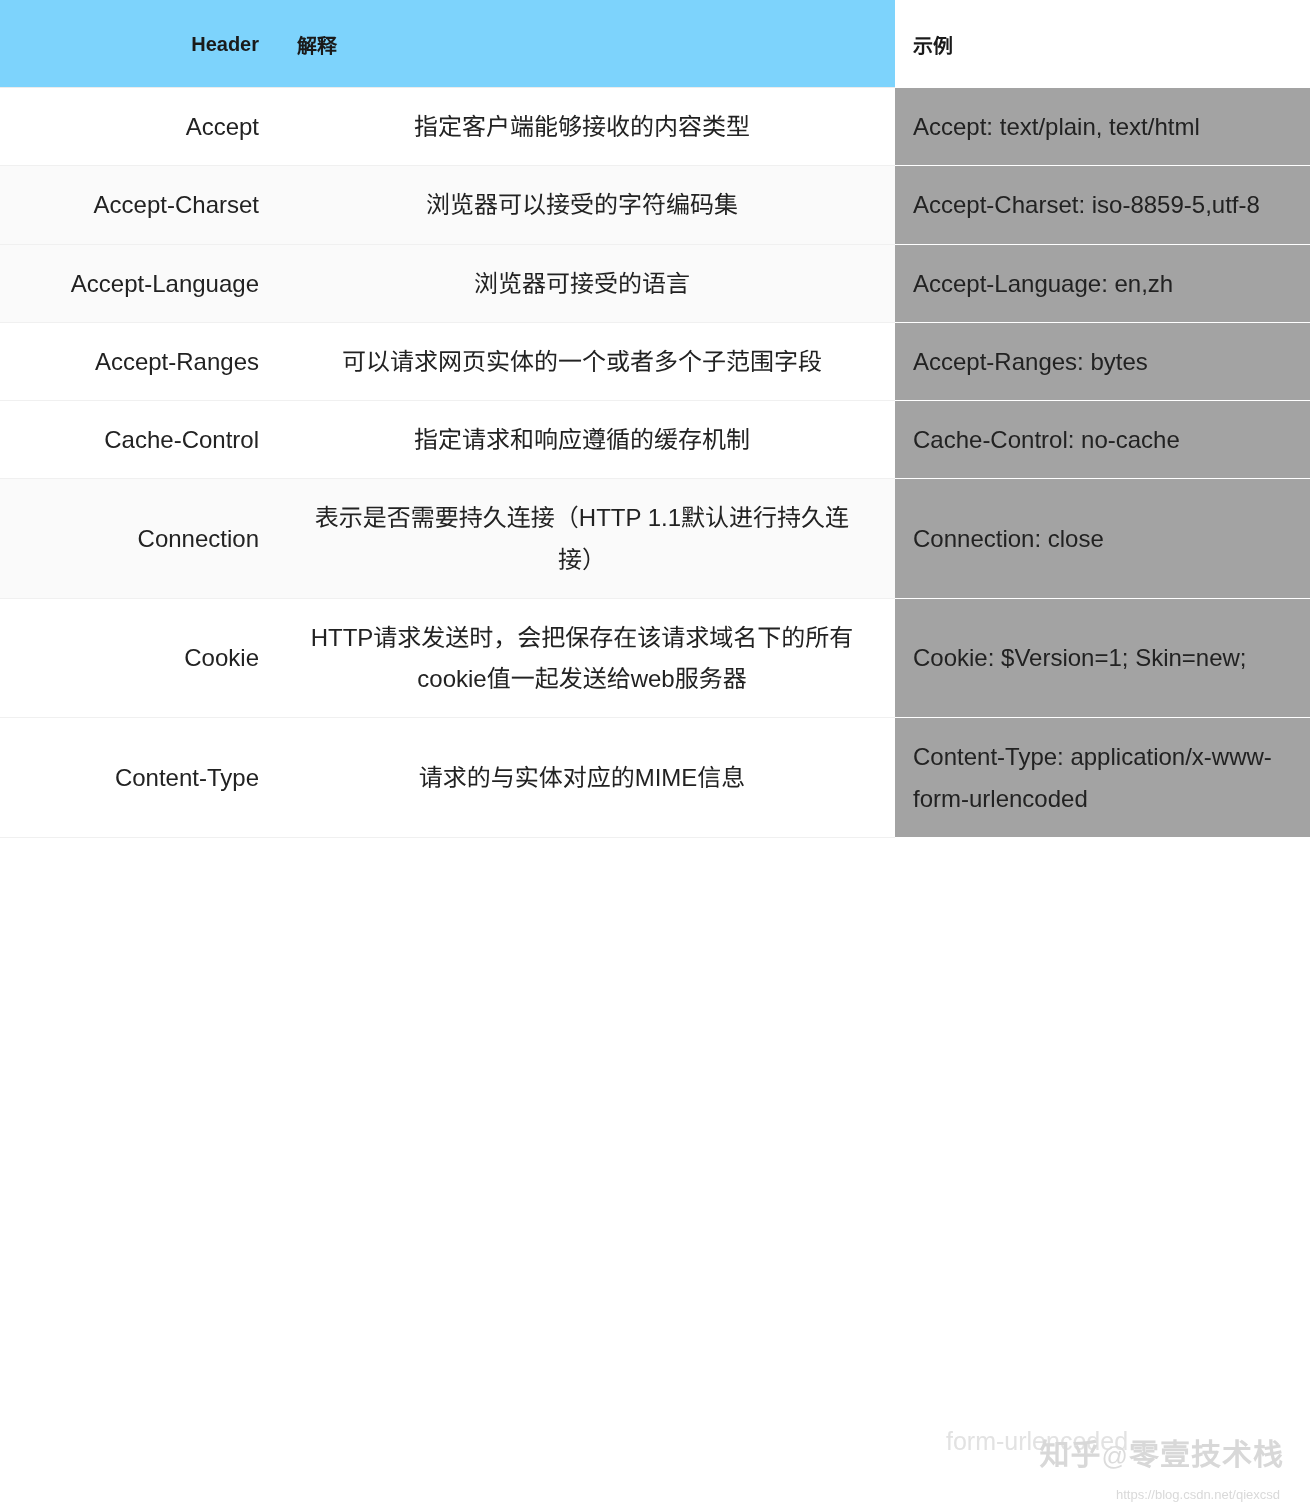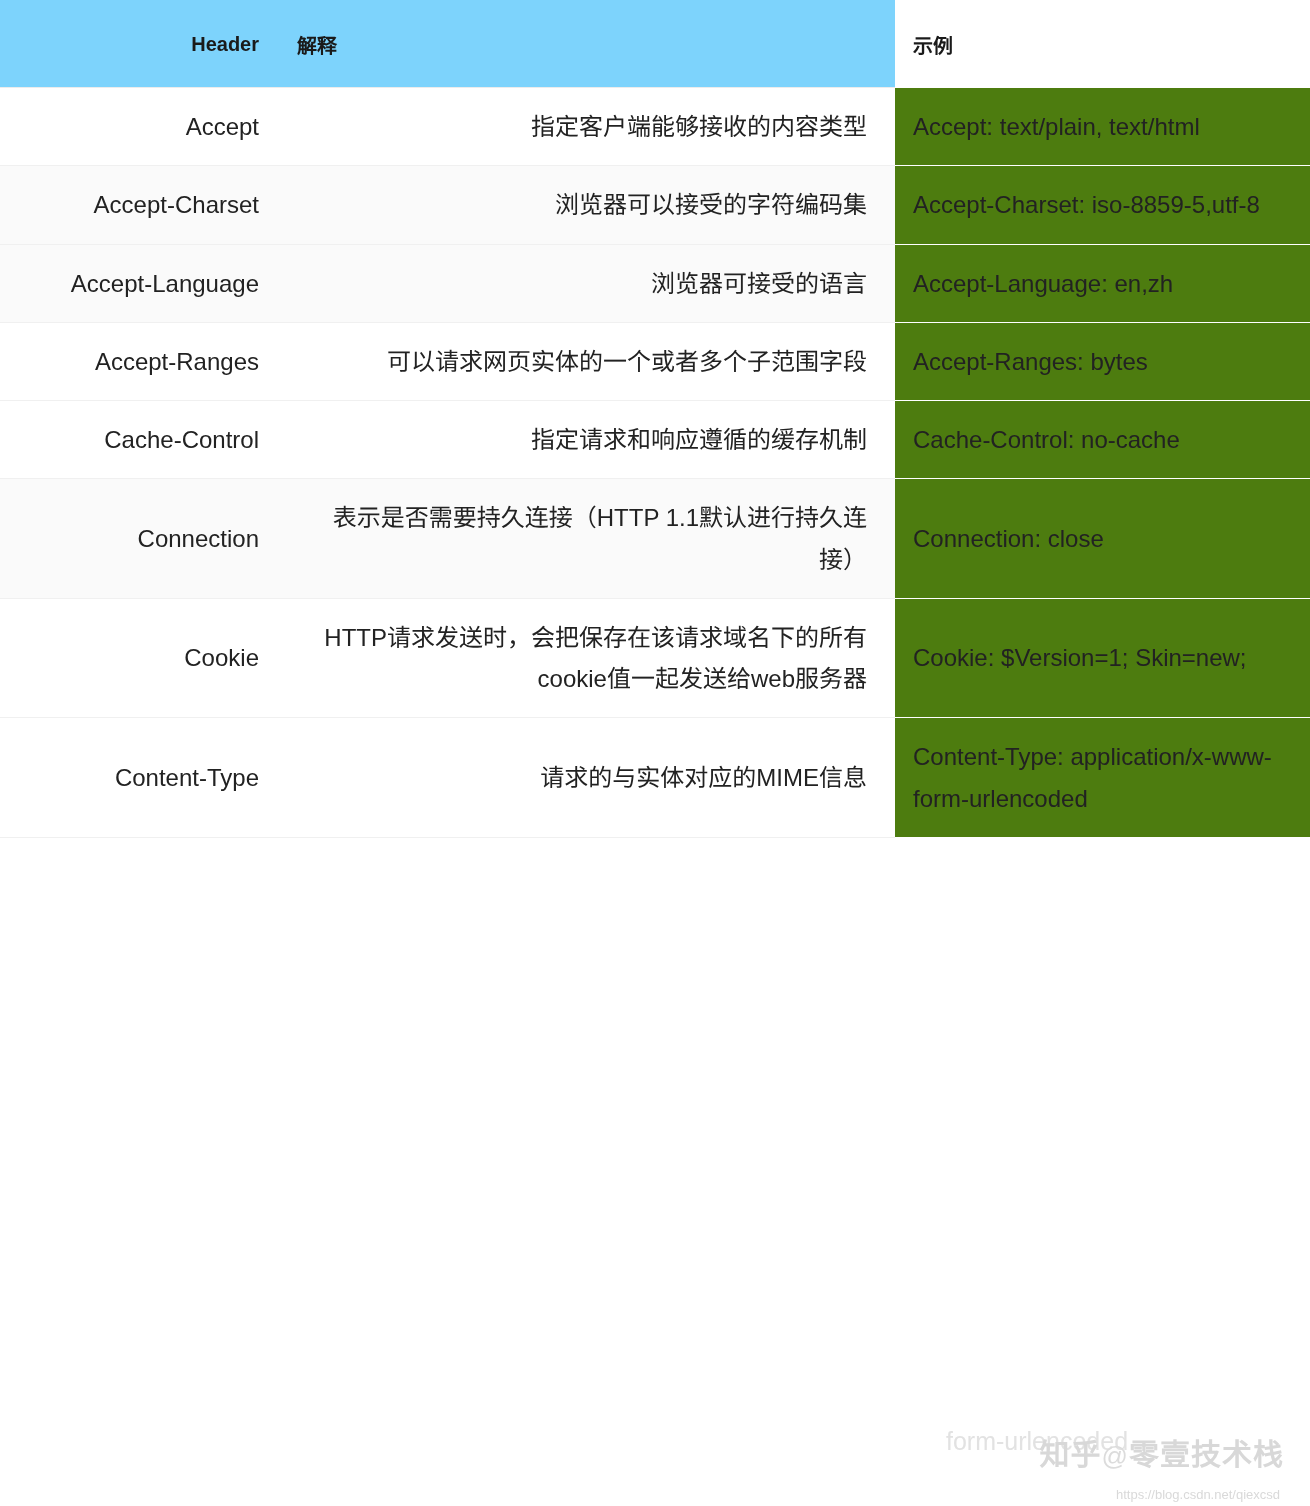--- a/index.html
+++ b/index.html
@@ -61,29 +61,29 @@
     color: #222222;
     font-size: 24px;
     border-bottom: 1px solid #f0f0f0;
   }
   tbody td.cell-header {
     text-align: right;
     padding-right: 16px;
     white-space: nowrap;
   }
   tbody td.cell-desc {
-    text-align: right;
+    text-align: center;
     padding-left: 22px;
     padding-right: 28px;
   }
   tbody td.cell-example {
     text-align: left;
     padding-left: 18px;
     padding-right: 20px;
-    background: #4d7c0f;
+    background: #a3a3a3;
     border-bottom: 1px solid #ffffff;
     word-break: break-word;
   }
   tbody tr.row-alt td.cell-header,
   tbody tr.row-alt td.cell-desc {
     background: #fafafa;
   }
   tbody tr.row-plain td.cell-header,
   tbody tr.row-plain td.cell-desc {
     background: #ffffff;

